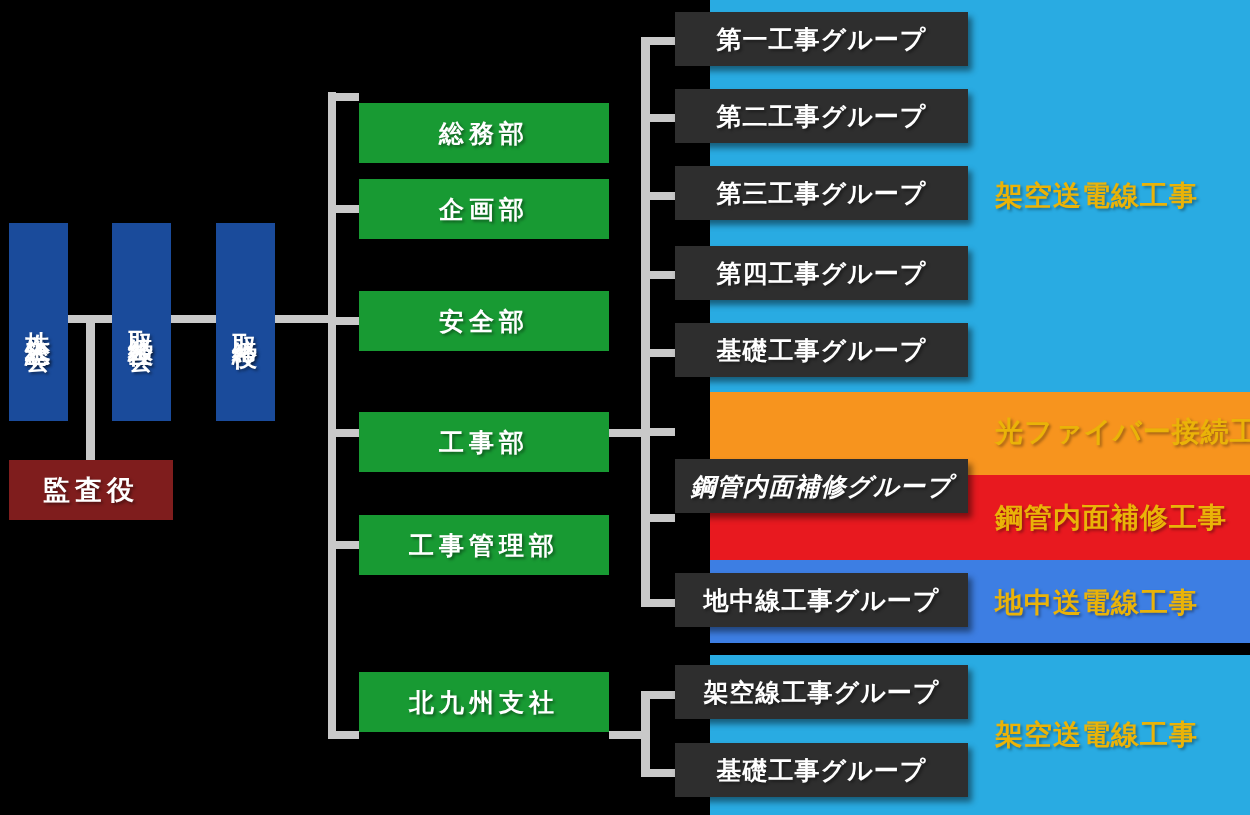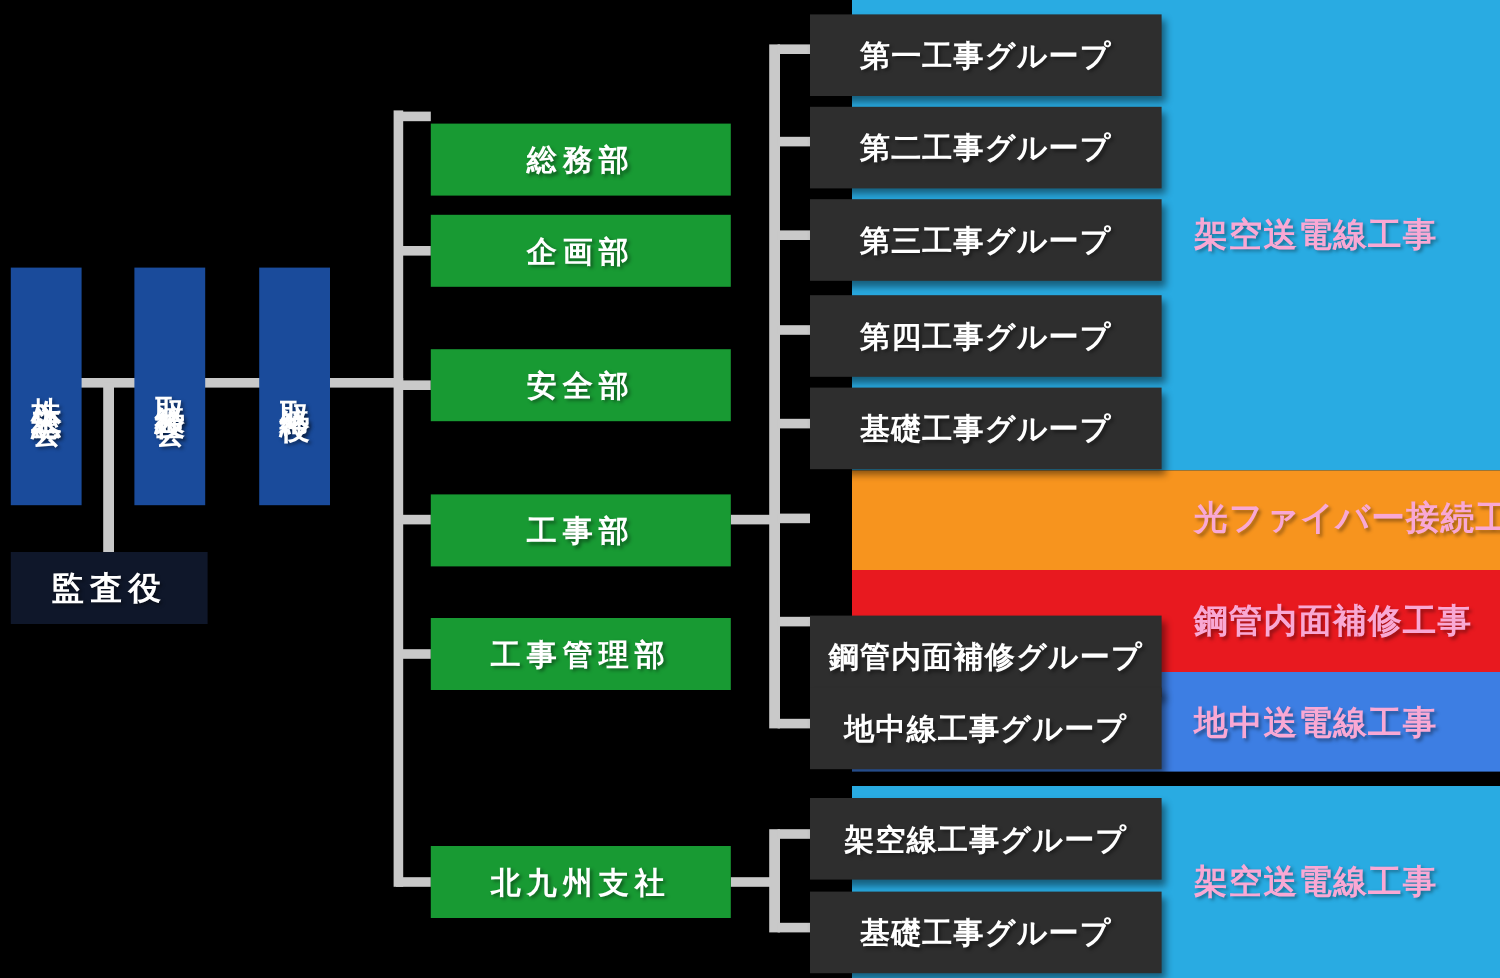--- a/index.html
+++ b/index.html
@@ -12,48 +12,48 @@
   
   .band{position:absolute;left:710px;width:540px;}
   .band-blue1{top:0;height:392px;background:#29abe2;}
   .band-orange{top:392px;height:83px;background:#f7941e;}
   .band-red{top:475px;height:85px;background:#e8191f;}
   .band-midblue{top:560px;height:83px;background:#3d7ee3;}
   .band-blue2{top:655px;height:160px;background:#29abe2;}
 
   .band-label{
     position:absolute;left:995px;height:36px;line-height:36px;
-    color:#f9a8d4;font-size:28px;font-weight:bold;letter-spacing:1px;
+    color:#eab308;font-size:28px;font-weight:bold;letter-spacing:1px;
     text-shadow:2px 2px 3px rgba(0,0,0,0.35);white-space:nowrap;
   }
 
   
   .line{position:absolute;background:#c9c9c9;}
 
   
   .box{
     position:absolute;display:flex;align-items:center;justify-content:center;
     color:#fff;font-weight:bold;text-align:center;
     text-shadow:2px 2px 3px rgba(0,0,0,0.4);white-space:nowrap;
   }
   .gov{
     left:auto;top:223px;width:59px;height:198px;background:#1a4b9b;
     writing-mode:vertical-rl;text-orientation:upright;
     font-size:25px;letter-spacing:6px;
   }
   .auditor{
-    left:9px;top:460px;width:164px;height:60px;background:#0f172a;
+    left:9px;top:460px;width:164px;height:60px;background:#7f1d1d;
     font-size:27px;letter-spacing:5px;
   }
   .dept{
     left:359px;width:250px;height:60px;background:#189a33;
     font-size:25px;letter-spacing:5px;
   }
   .group{
-    left:675px;width:293px;height:68px;background:#2e2e2e;
+    left:675px;width:293px;height:54px;background:#2e2e2e;
     font-size:25px;letter-spacing:1px;
     box-shadow:4px 5px 6px rgba(0,0,0,0.45);
   }
 </style>
 </head>
 <body>
 
 <div class="stage">
 
   <div class="band band-blue1"></div>
@@ -89,28 +89,28 @@
   <div class="box gov" style="left:9px;">株主総会</div>
   <div class="box gov" style="left:112px;">取締役会</div>
   <div class="box gov" style="left:216px;">取締役</div>
   <div class="box auditor">監査役</div>
 
   <div class="box dept" style="top:67px;margin-top:36px;">総務部</div>
   <div class="box dept" style="top:179px;">企画部</div>
   <div class="box dept" style="top:291px;">安全部</div>
   <div class="box dept" style="top:412px;">工事部</div>
   <div class="box dept" style="top:515px;">工事管理部</div>
-  <div class="box dept" style="top:705px;">北九州支社</div>
+  <div class="box dept" style="top:672px;">北九州支社</div>
 
   <div class="box group" style="top:12px;">第一工事グループ</div>
   <div class="box group" style="top:89px;">第二工事グループ</div>
   <div class="box group" style="top:166px;text-align:center;">第三工事グループ</div>
   <div class="box group" style="top:246px;text-align:center;">第四工事グループ</div>
   <div class="box group" style="top:323px;">基礎工事グループ</div>
-  <div class="box group" style="top:513px;">鋼管内面補修グループ</div>
+  <div class="box group" style="top:459px;font-style:italic;">鋼管内面補修グループ</div>
   <div class="box group" style="top:573px;">地中線工事グループ</div>
   <div class="box group" style="top:665px;">架空線工事グループ</div>
   <div class="box group" style="top:743px;">基礎工事グループ</div>
 
   <div class="band-label" style="top:178px;">架空送電線工事</div>
   <div class="band-label" style="top:414px;">光ファイバー接続工事</div>
   <div class="band-label" style="top:500px;">鋼管内面補修工事</div>
   <div class="band-label" style="top:585px;">地中送電線工事</div>
   <div class="band-label" style="top:717px;">架空送電線工事</div>
 

